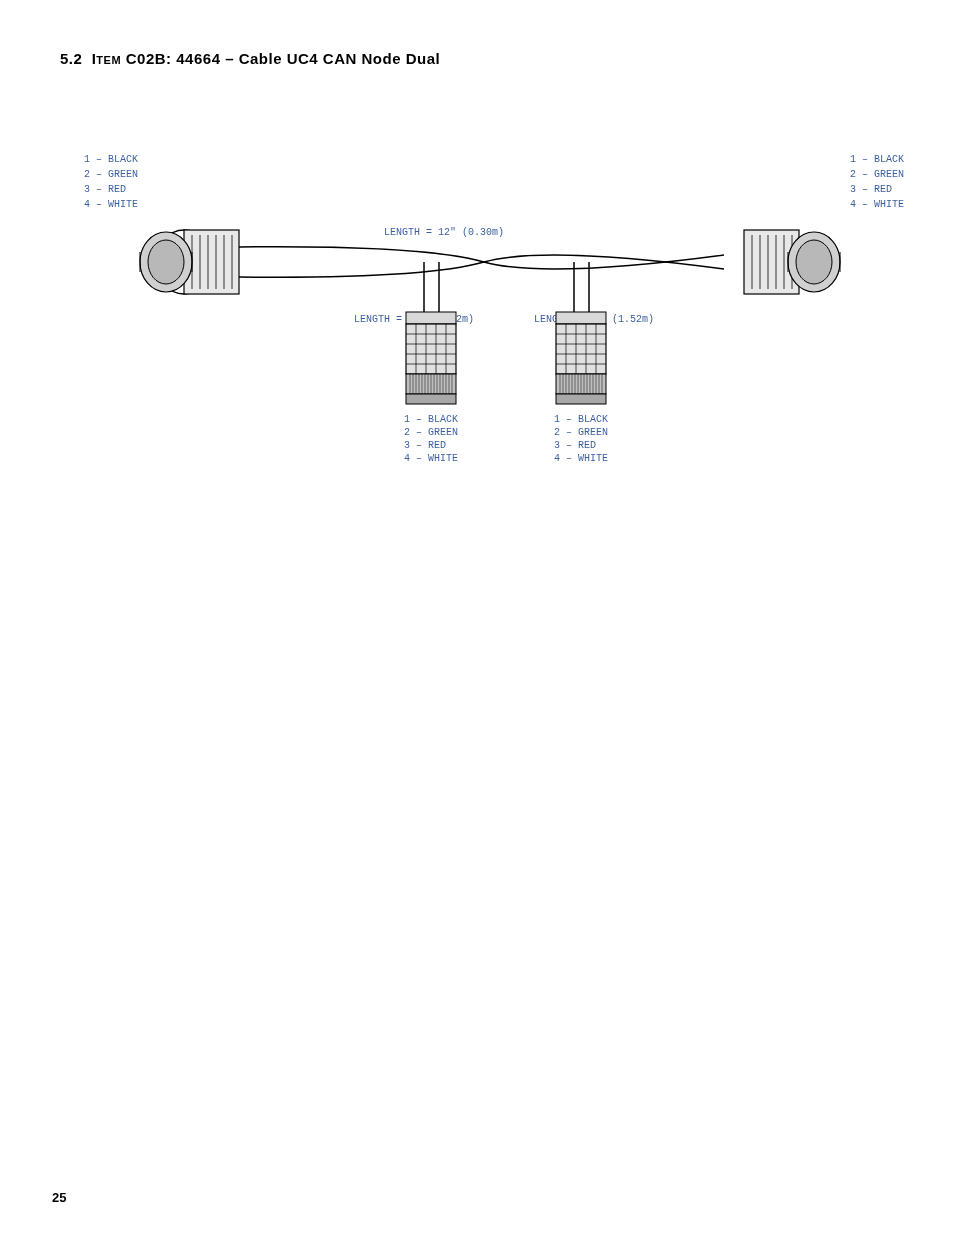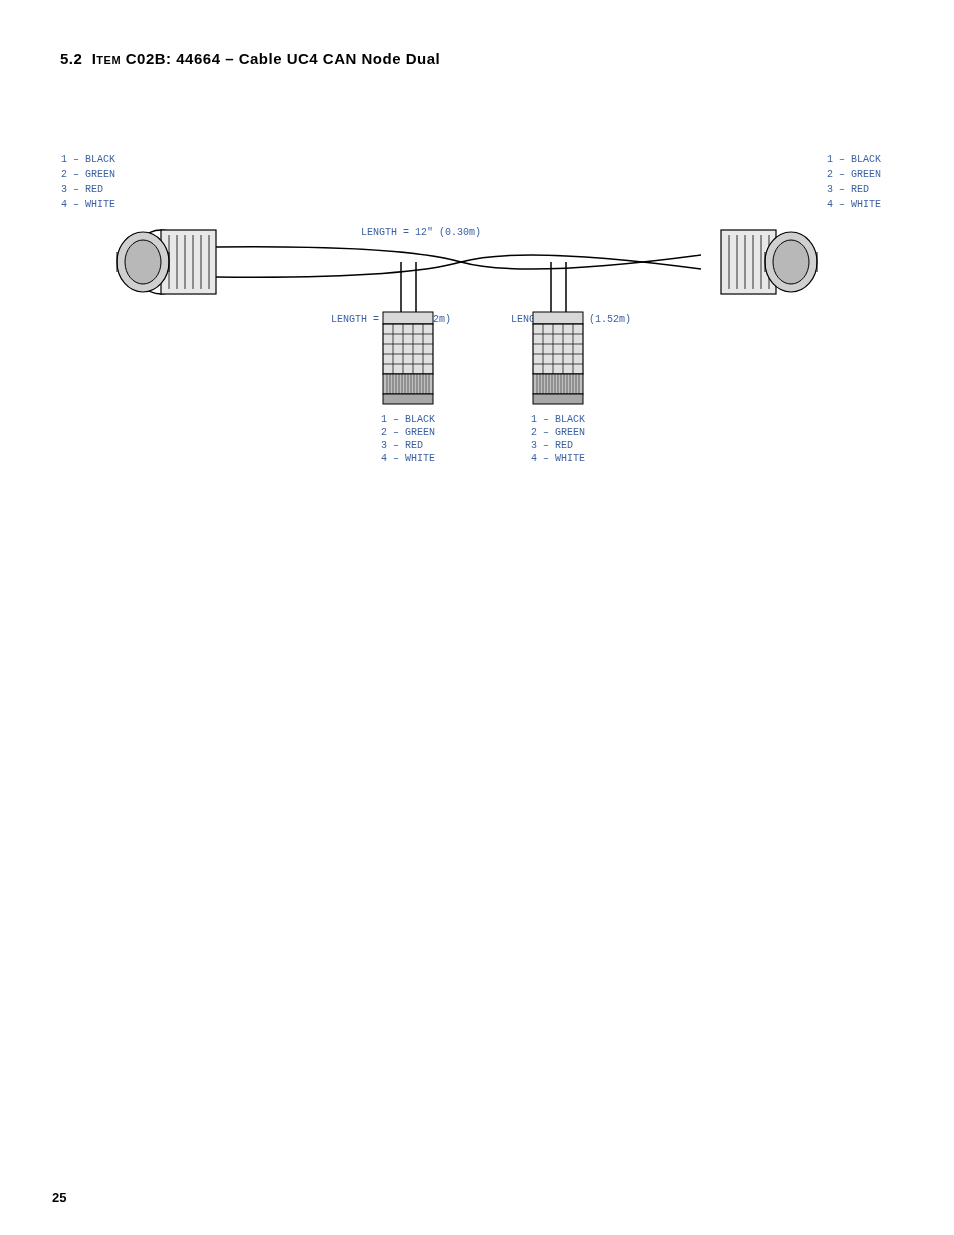--- a/index.html
+++ b/index.html
@@ -26,21 +26,21 @@
     .section-title span.num {
       font-weight: bold;
     }
     .section-title span.item-word {
       font-variant: small-caps;
     }
     .diagram-container {
       position: relative;
       width: 820px;
       height: 420px;
-      margin-left: 1px;
+      margin-left: 24px;
     }
     .blue-label {
       color: #3a5fa0;
       font-size: 10px;
       line-height: 1.5;
       font-family: 'Courier New', monospace;
     }
     .blue-label-block {
       position: absolute;
     }

